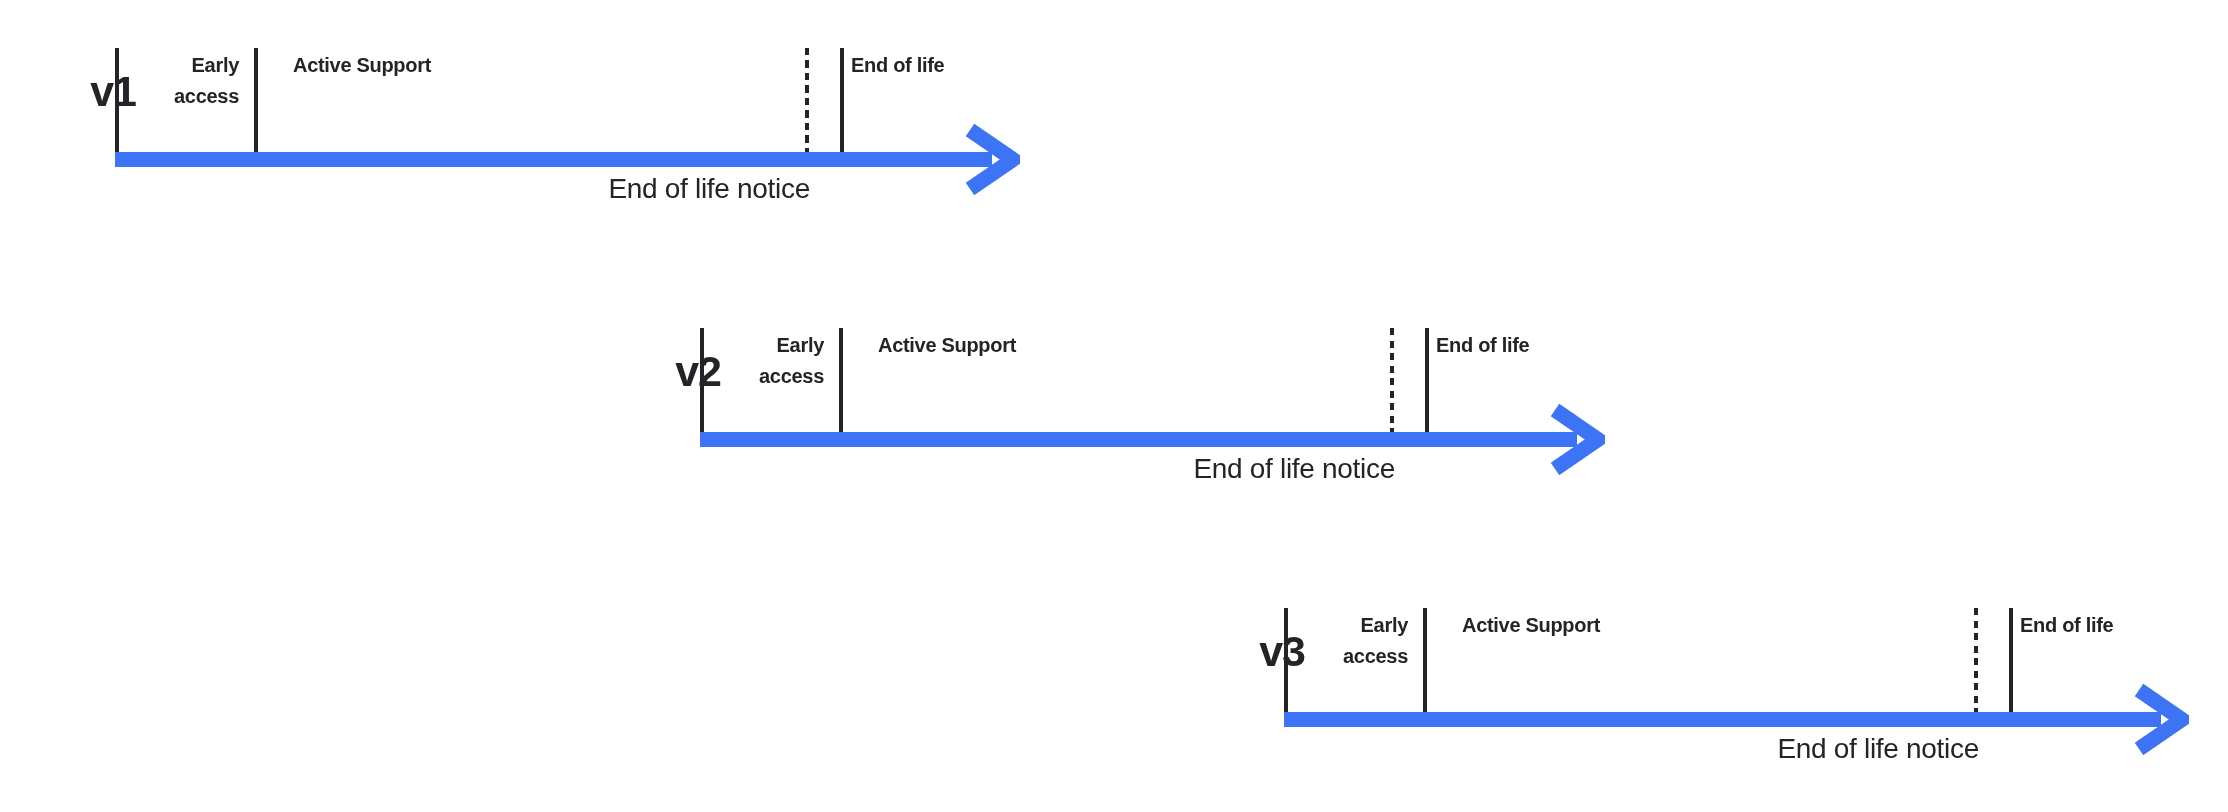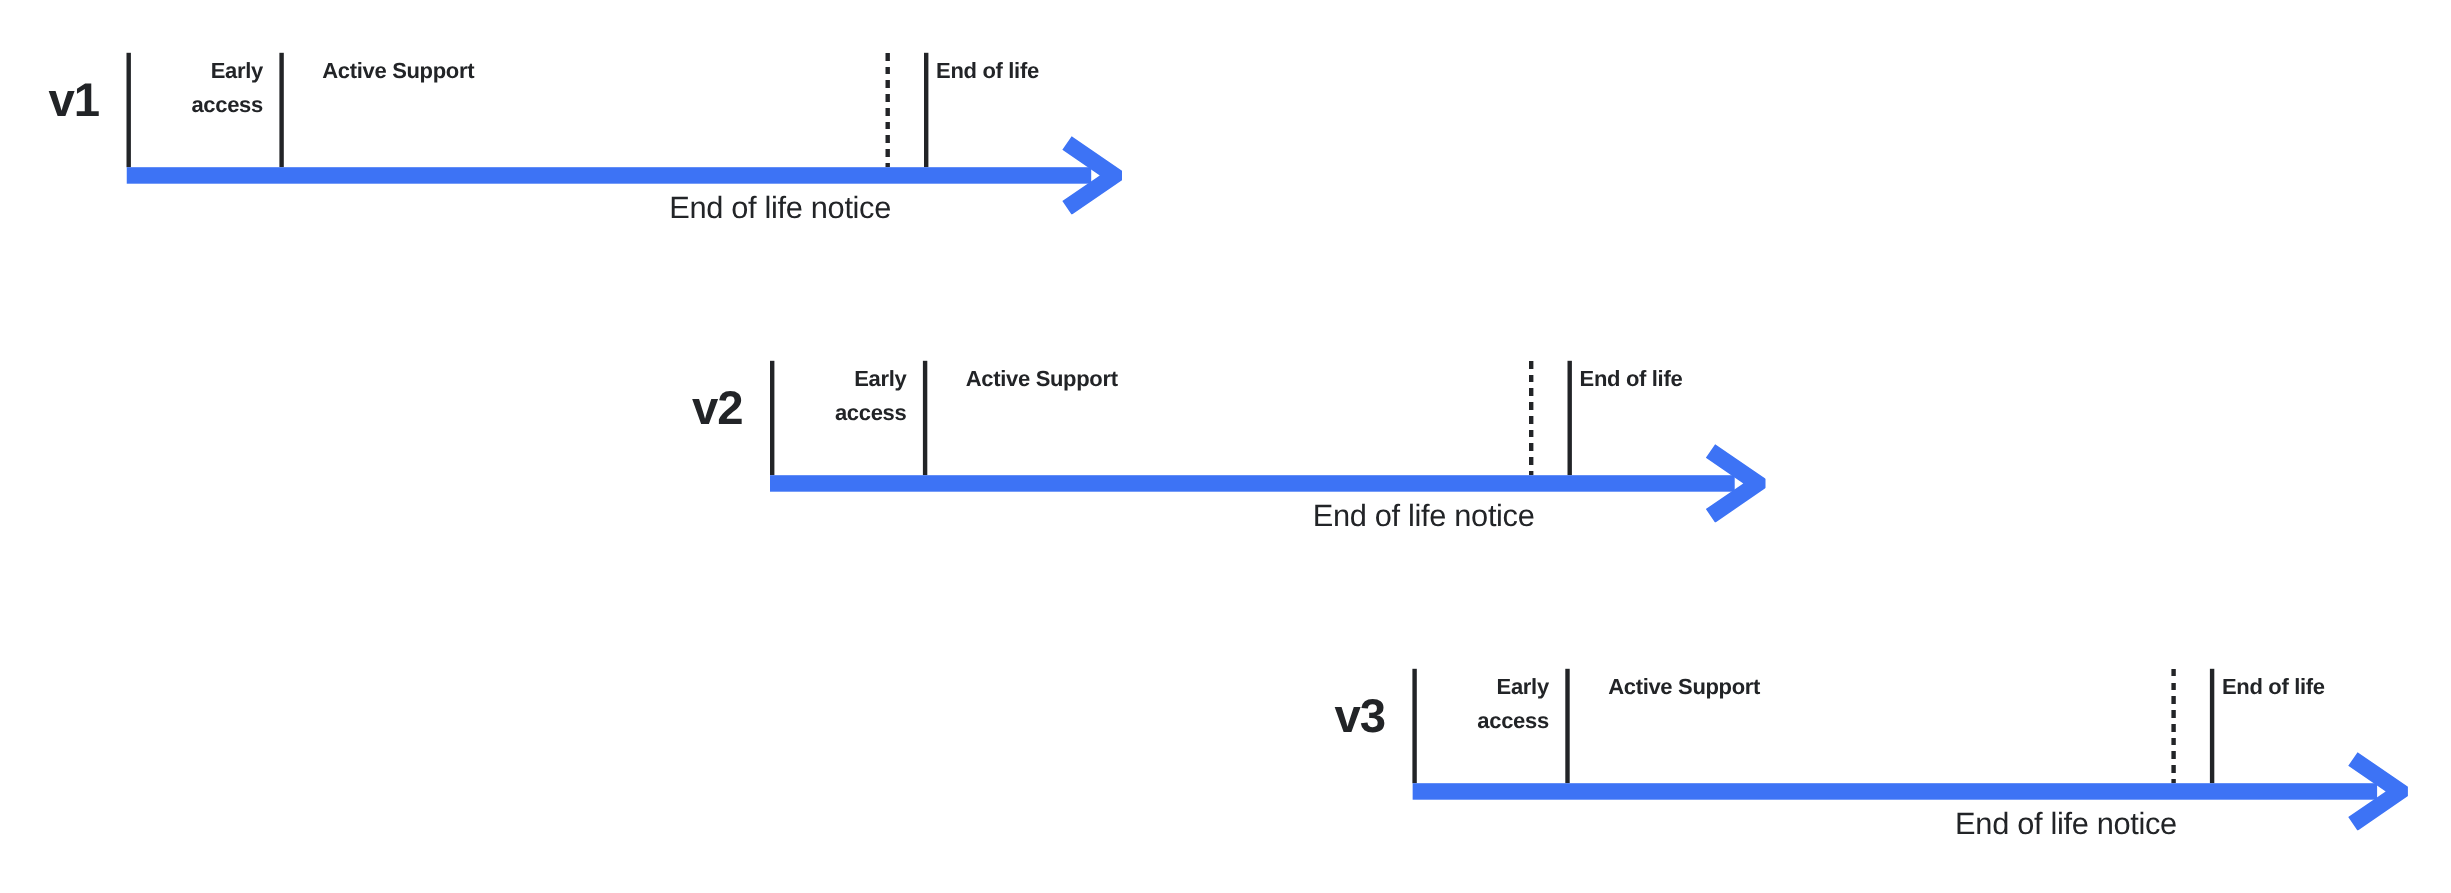--- a/index.html
+++ b/index.html
@@ -16,21 +16,21 @@
     overflow:hidden;
   }
   .timeline{position:absolute;width:1060px;height:215px;}
   .tl-1{left:0;top:0;}
   .tl-2{left:585px;top:280px;}
   .tl-3{left:1169px;top:560px;}
 
   .vlabel{
     position:absolute;left:0;top:70px;width:90px;
     font-size:43px;font-weight:700;line-height:1;
-    text-align:right;letter-spacing:-1px;color:var(--ink);
+    text-align:right;letter-spacing:-1px;color:var(--ink);padding-left:46px;
   }
   .tick{
     position:absolute;top:48px;width:4px;height:104px;
     background:var(--ink);
   }
   .tick.t1{left:115px;}
   .tick.t2{left:254px;}
   .tick.t3{left:840px;}
   .dash{
     position:absolute;top:48px;left:805px;width:4px;height:104px;

